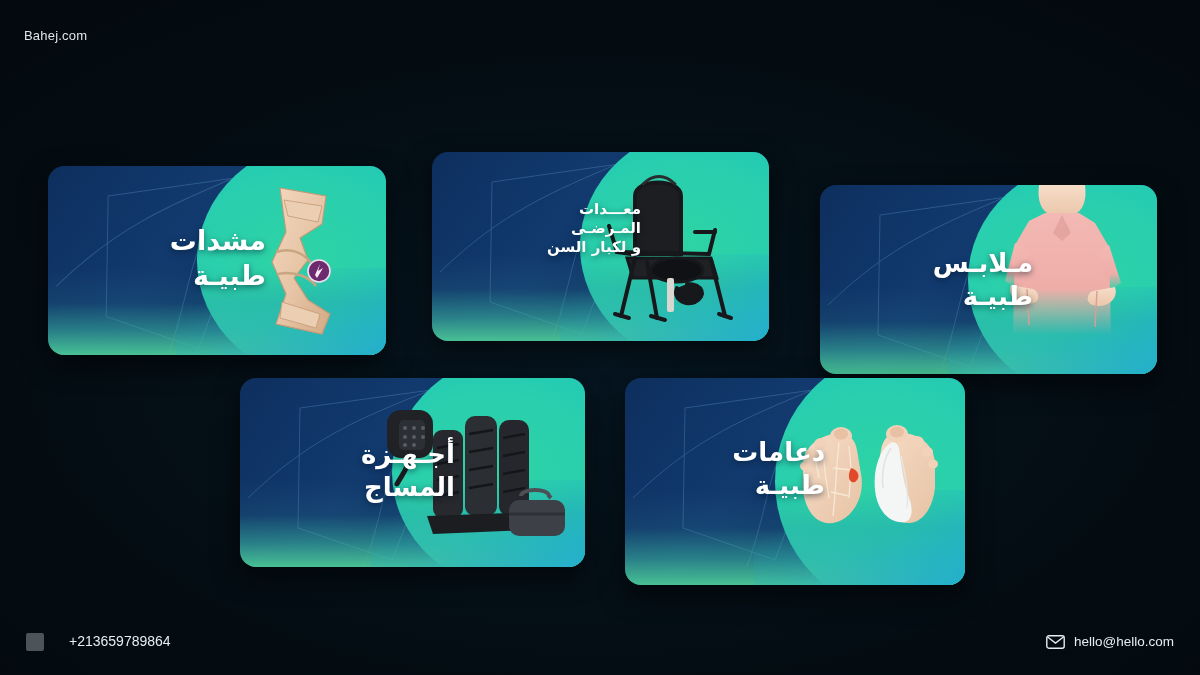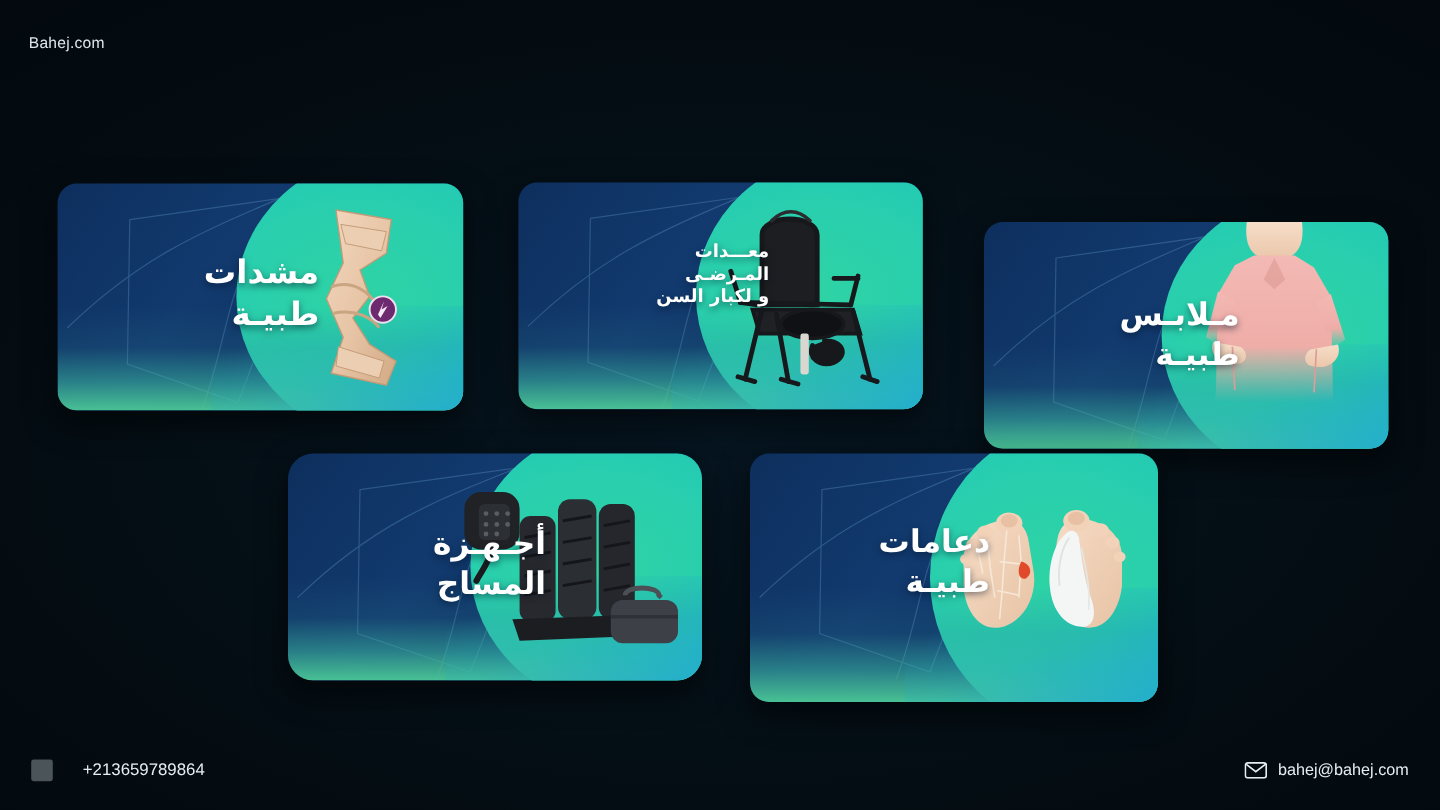--- a/index.html
+++ b/index.html
@@ -107,21 +107,21 @@
   .mail-ico{ width:19px; height:14px; display:block; }
 </style>
 </head>
 <body>
 
 <div class="stage">
 
   <div class="brand">Bahej.com</div>
 
 
-  <div class="card" style="left:48px; top:153px; width:338px; height:189px;">
+  <div class="card" style="left:48px; top:166px; width:338px; height:189px;">
     <svg class="deco" viewBox="0 0 337 189" preserveAspectRatio="none">
       <path d="M60 30 L215 8 L150 182 L58 150 Z" fill="none" stroke="#6fa8d8" stroke-width="1"></path>
       <path d="M8 120 C70 60 120 40 190 10" fill="none" stroke="#6fa8d8" stroke-width="1"></path>
       <path d="M120 188 C145 120 140 60 200 12" fill="none" stroke="#6fa8d8" stroke-width="1"></path>
     </svg>
     <div class="blob"></div>
     <div class="glow"></div>
 
     <div class="card-title" style="right:120px; top:58px; font-size:27px;">
       <span>مشدات</span>
@@ -215,21 +215,21 @@
       <path d="M85 30 L76 48 L85 56 L94 48 Z" fill="#d8938e" opacity=".5"></path>
       <path d="M38 58 L28 96 L40 104 L52 66 Z" fill="url(#pinkS)"></path>
       <path d="M132 60 L144 98 L132 106 L120 68 Z" fill="url(#pinkS)"></path>
       <path d="M34 100 C30 112 42 122 56 118 C64 116 62 106 56 104 Z" fill="url(#skinB)"></path>
       <path d="M138 102 C142 114 130 124 116 120 C108 118 110 108 116 106 Z" fill="url(#skinB)"></path>
       <path d="M50 104 L52 140" stroke="#dd9c97" stroke-width="1.4" fill="none"></path>
       <path d="M120 106 L118 142" stroke="#dd9c97" stroke-width="1.4" fill="none"></path>
     </svg>
   </div>
 
-  <div class="card" style="left:240px; top:378px; width:345px; height:189px;border-radius:21px;">
+  <div class="card" style="left:240px; top:378px; width:345px; height:189px;">
     <svg class="deco" viewBox="0 0 345 189" preserveAspectRatio="none">
       <path d="M60 30 L220 8 L152 182 L58 150 Z" fill="none" stroke="#6fa8d8" stroke-width="1"></path>
       <path d="M8 120 C70 60 120 40 196 10" fill="none" stroke="#6fa8d8" stroke-width="1"></path>
       <path d="M124 188 C150 120 144 60 206 12" fill="none" stroke="#6fa8d8" stroke-width="1"></path>
     </svg>
     <div class="blob"></div>
     <div class="glow"></div>
 
     <div class="card-title" style="right:130px; top:60px; font-size:26px;">
       <span>أجـهـزة</span>
@@ -332,16 +332,16 @@
   <div class="foot-left">
     <span class="phone-ico"></span>
     <span>+213659789864</span>
   </div>
 
   <div class="foot-right">
     <svg class="mail-ico" viewBox="0 0 19 14">
       <rect x="0.8" y="0.8" width="17.4" height="12.4" rx="2" fill="none" stroke="#e7eef1" stroke-width="1.4"></rect>
       <path d="M1.6 2 L9.5 8 L17.4 2" fill="none" stroke="#e7eef1" stroke-width="1.4"></path>
     </svg>
-    <span>bahej@bahej.com</span>
+    <span>hello@hello.com</span>
   </div>
 
 </div>
 
 </body></html>

